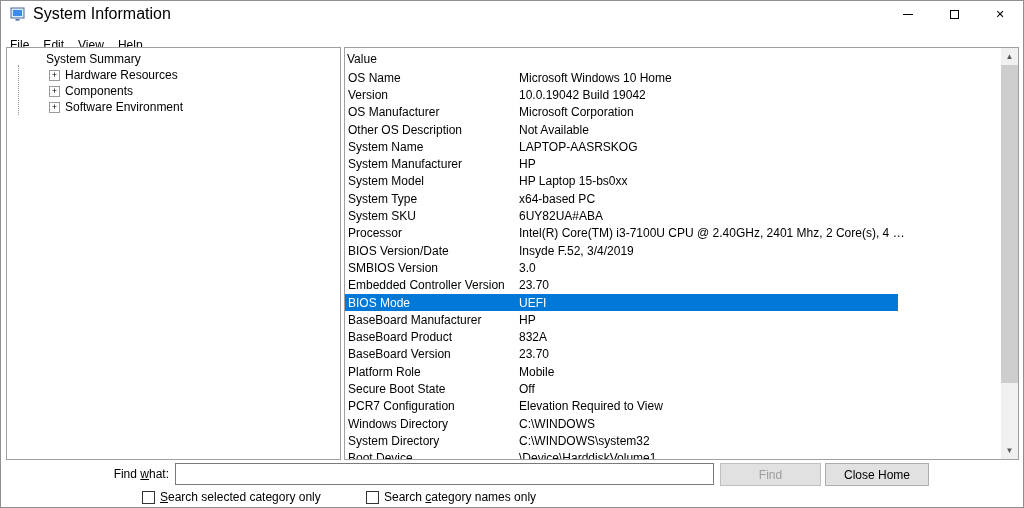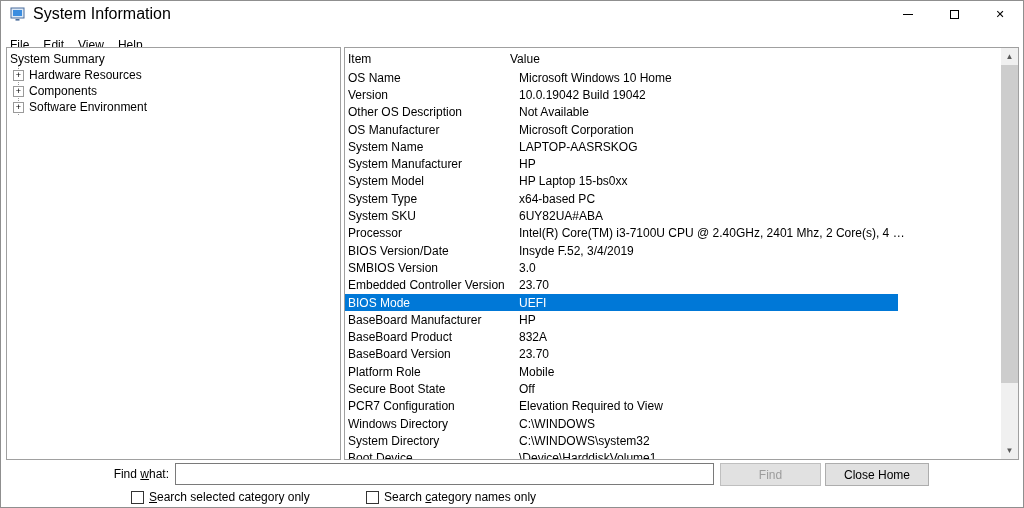--- a/index.html
+++ b/index.html
@@ -40,21 +40,21 @@
   
   .tree-panel {
     position: absolute; left: 5px; top: 46px; width: 335px; height: 413px;
     border: 1px solid #a0a0a0; background: #fff; overflow: hidden; padding-top: 3px;
   }
   .tree-rel { position: relative; }
   .tree-line {
     position: absolute; left: 11px; top: 14px; height: 50px;
     border-left: 1px dotted #9a9a9a;
   }
-  .tree-item { height: 16px; display: flex; align-items: center; white-space: nowrap; position: relative; }
+  .tree-item { height: 16px; display: flex; align-items: center; white-space: nowrap; position: relative; margin-left: 36px; }
   .tree-item.root { padding-left: 3px; }
   .tree-item.child { padding-left: 6px; }
   .expander {
     width: 11px; height: 11px; border: 1px solid #9a9a9a; background: #fff;
     font-size: 9px; line-height: 9px; text-align: center; margin-right: 5px;
     flex: 0 0 auto; color: #000;
   }
 
   
   .list-panel {
@@ -93,21 +93,21 @@
   .btn {
     position: absolute; top: 1px; height: 23px; font: inherit;
     background: #e1e1e1; border: 1px solid #adadad; text-align: center;
   }
   .btn-find { left: 719px; width: 101px; color: #9c9c9c; border-color: #bfbfbf; }
   .btn-close-find { left: 824px; width: 104px; color: #000; }
 
   
   .checkrow { position: absolute; top: 489px; left: 0; right: 0; height: 18px; }
   .cbwrap { position: absolute; display: flex; align-items: center; white-space: nowrap; }
-  .cb1 { left: 86px; padding-left: 44px; }
+  .cb1 { left: 97px; padding-left: 44px; }
   .cb2 { left: 365px; }
   .checkbox {
     width: 13px; height: 13px; border: 1px solid #333; background: #fff;
     margin-right: 5px; flex: 0 0 auto;
   }
 </style>
 </head>
 <body>
 
 <div class="window">
@@ -155,39 +155,38 @@
         </div>
         <div class="tree-item child">
           <span class="expander">+</span>
           <span>Software Environment</span>
         </div>
       </div>
   </div>
 
   <div class="list-panel">
     <div class="list-header">
-      <div class="c1">Item</div>
       <div class="c2">Value</div>
     </div>
     <div class="list-body">
         <div class="lrow">
           <div class="c1">OS Name</div>
           <div class="c2">Microsoft Windows 10 Home</div>
         </div>
         <div class="lrow">
           <div class="c1">Version</div>
           <div class="c2">10.0.19042 Build 19042</div>
         </div>
         <div class="lrow">
+          <div class="c1">OS Manufacturer</div>
+          <div class="c2">Microsoft Corporation</div>
+        </div>
+        <div class="lrow">
           <div class="c1">Other OS Description</div>
           <div class="c2">Not Available</div>
-        </div>
-        <div class="lrow">
-          <div class="c1">OS Manufacturer</div>
-          <div class="c2">Microsoft Corporation</div>
         </div>
         <div class="lrow">
           <div class="c1">System Name</div>
           <div class="c2">LAPTOP-AASRSKOG</div>
         </div>
         <div class="lrow">
           <div class="c1">System Manufacturer</div>
           <div class="c2">HP</div>
         </div>
         <div class="lrow">

